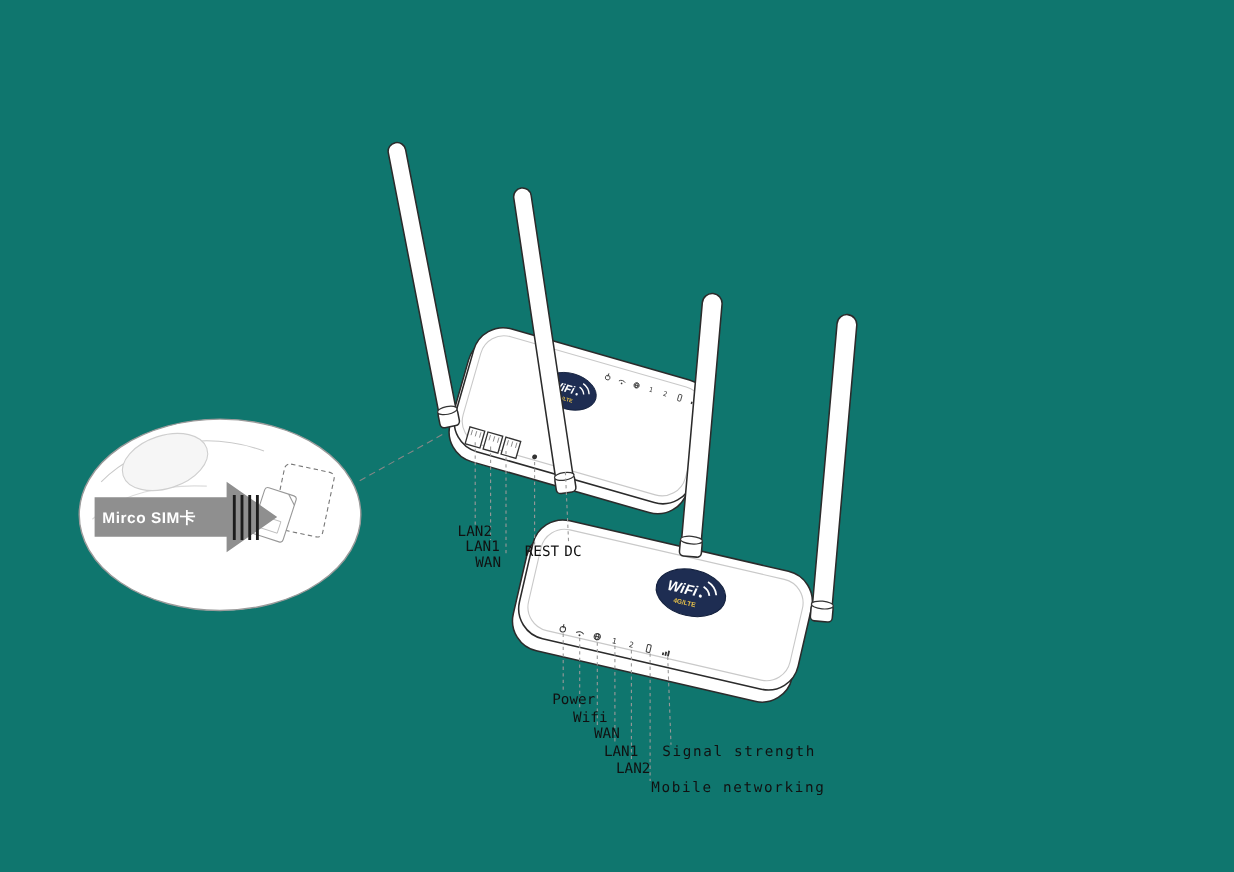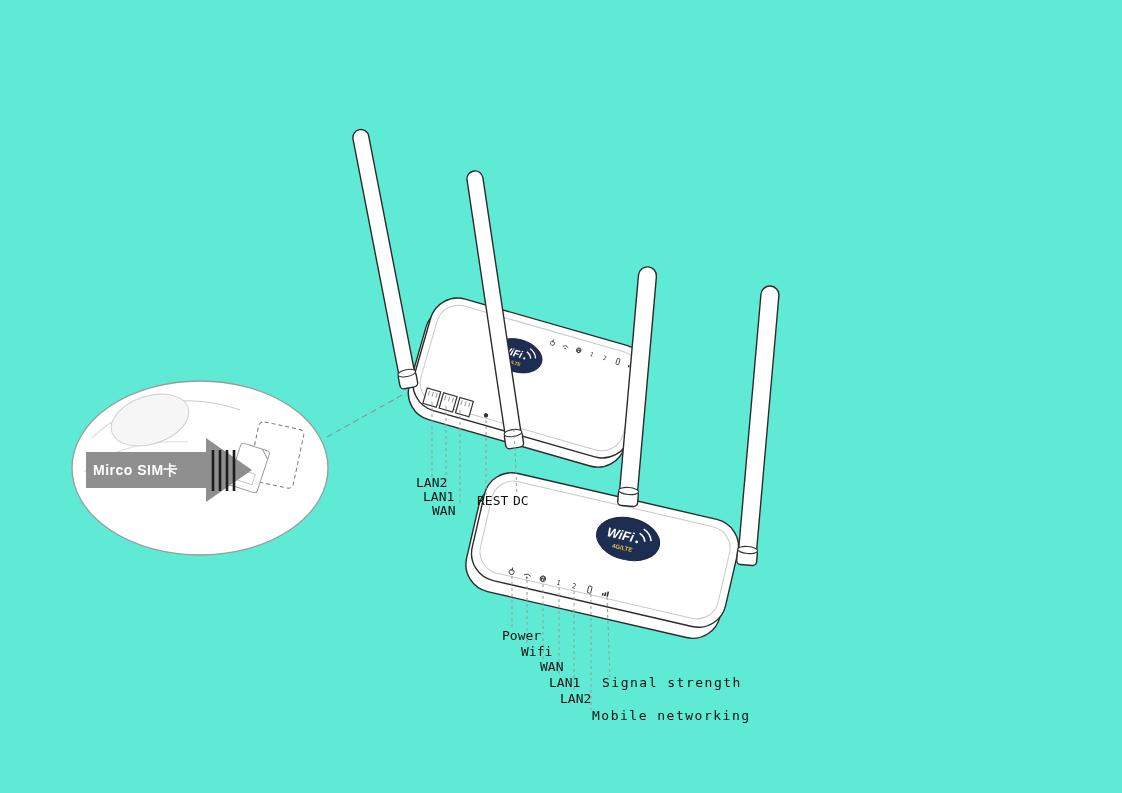--- a/index.html
+++ b/index.html
@@ -1,16 +1,16 @@
 <!DOCTYPE html>
 <html><head>
 <meta charset="utf-8">
 <style>
   html,body{margin:0;padding:0;background:#fff;}
-  .stage{position:relative;width:1122px;height:793px;background:#5eead4;overflow:hidden;
+  .stage{position:relative;width:1122px;height:793px;background:#0f766e;overflow:hidden;
          font-family:"DejaVu Sans Mono",monospace;}
   svg{position:absolute;left:0;top:0;}
   text.lbl{font-size:13px;fill:#111;font-family:"DejaVu Sans Mono",monospace;}
   text.lbl-wide{letter-spacing:1.5px;}
   text.sim-label{font-size:14px;font-weight:bold;fill:#ffffff;
                  font-family:"Liberation Sans",sans-serif;letter-spacing:.5px;}
   text.logo-main{font-size:13px;font-weight:bold;font-style:italic;fill:#ffffff;
                  font-family:"Liberation Sans",sans-serif;}
   text.logo-sub{font-size:6px;font-weight:bold;fill:#e8c24a;
                 font-family:"Liberation Sans",sans-serif;}

